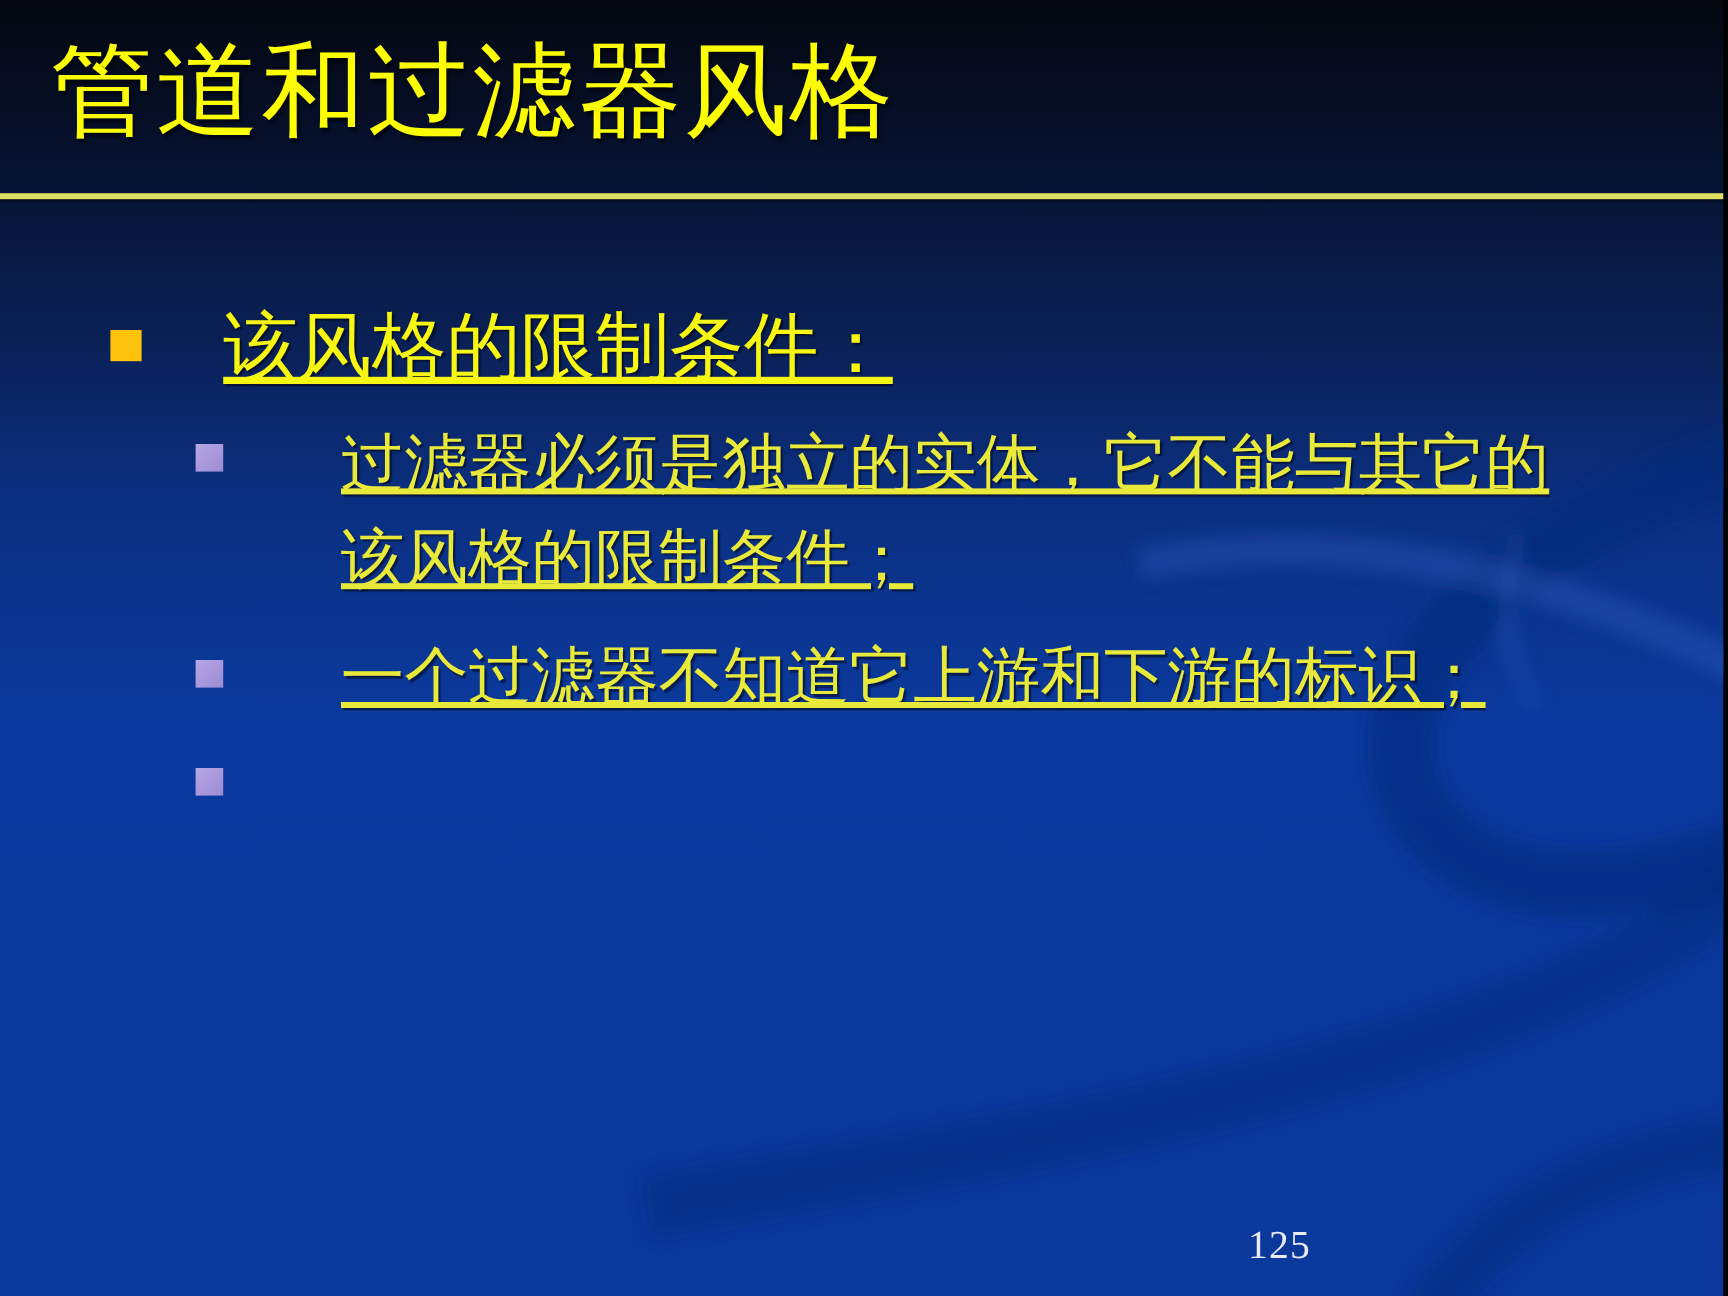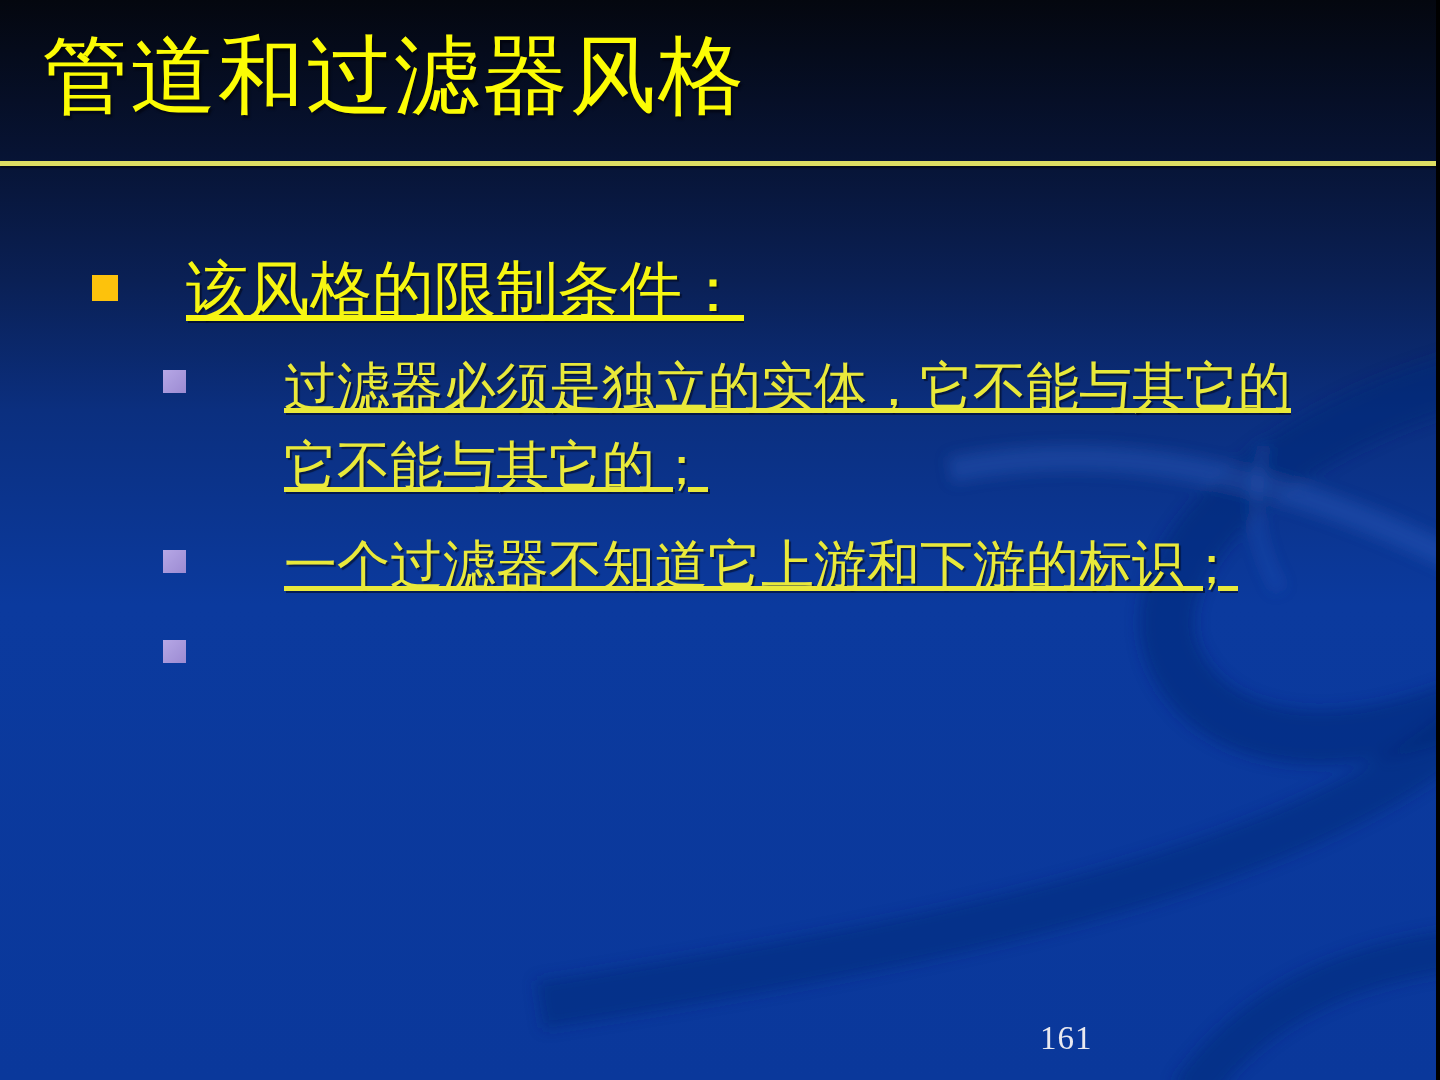--- a/index.html
+++ b/index.html
@@ -138,32 +138,32 @@
     <span class="bullet-square sq-l1"></span>
     <div class="bullet-text txt-l1">
       <div>该风格的限制条件：</div>
     </div>
   </div>
 
   <div class="bullet-row row-2">
     <span class="bullet-square sq-l2"></span>
     <div class="bullet-text txt-l2">
       <div>过滤器必须是独立的实体，它不能与其它的</div>
-      <div>它不能与其它的；</div>
+      <div>该风格的限制条件；</div>
     </div>
   </div>
 
   <div class="bullet-row row-3">
     <span class="bullet-square sq-l2"></span>
     <div class="bullet-text txt-l2">
       <div>一个过滤器不知道它上游和下游的标识；</div>
     </div>
   </div>
 
   <div class="bullet-row row-4">
     <span class="bullet-square sq-l2"></span>
     <div class="bullet-text txt-l2">
     </div>
   </div>
 
-  <div class="page-number">161</div>
+  <div class="page-number">125</div>
 
 </div>
 
 </body></html>

